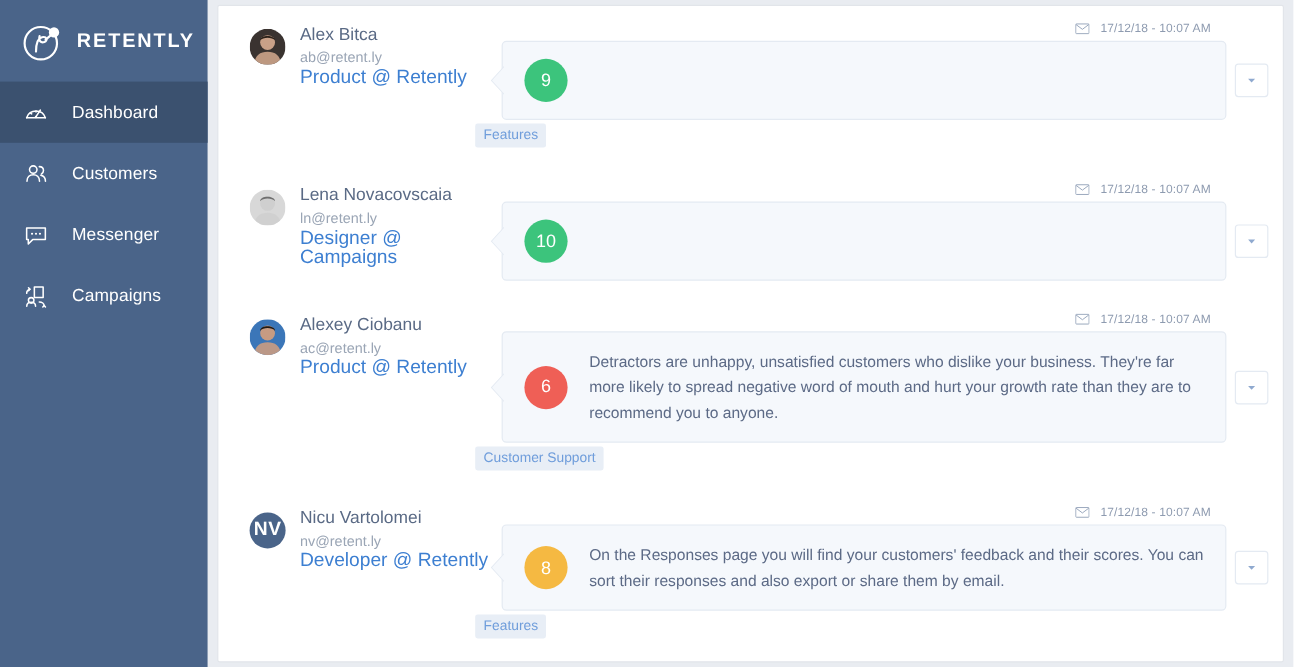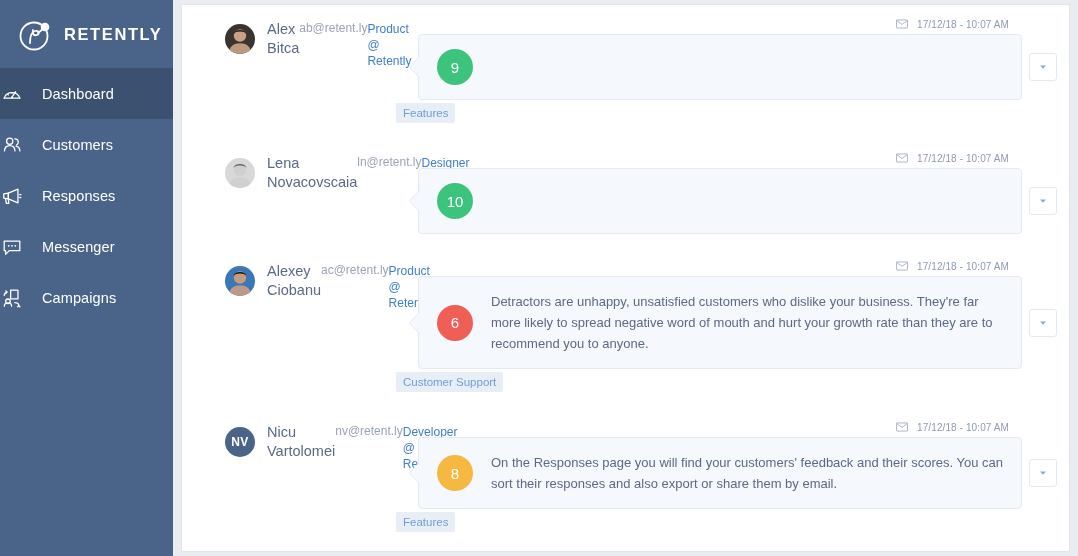--- a/index.html
+++ b/index.html
@@ -40,21 +40,21 @@
     color: #ffffff;
     font-size: 16.5px;
     font-weight: bold;
     letter-spacing: 1.6px;
   }
   .nav { display: flex; flex-direction: column; }
   .nav-item {
     height: 51px;
     display: flex;
     align-items: center;
-    padding-left: 0;
+    padding-left: 18px;
     gap: 18px;
     cursor: pointer;
   }
   .nav-item.active { background: #3b516f; }
   .nav-icon {
     width: 24px; height: 24px; flex: 0 0 24px;
     display: flex; align-items: center; justify-content: center;
   }
   .nav-label {
     color: #ffffff;
@@ -94,40 +94,39 @@
     gap: 12px;
     padding-top: 6px;
   }
   .avatar {
     width: 30px; height: 30px; flex: 0 0 30px;
     border-radius: 50%;
     overflow: hidden;
     margin-top: 4px;
     display: flex; align-items: center; justify-content: center;
     color: #fff;
-    font-size: 12px;
+    font-size: 16px;
     font-weight: bold;
     letter-spacing: .4px;
-    margin-left: 17px;
   }
   .avatar svg { display: block; width: 30px; height: 30px; }
-  .person-info { display: flex; flex-direction: row; }
+  .person-info { display: flex; flex-direction: column; }
   .p-name {
     font-size: 14.5px;
     color: #5a6a85;
     line-height: 19px;
     margin-bottom: 1px;
   }
   .p-email {
     font-size: 12px;
     color: #9aa5b5;
     line-height: 16px;
   }
   .p-role {
-    font-size: 12px;
+    font-size: 16px;
     color: #3d7fd1;
     line-height: 16px;
     margin-top: 1px;
   }
 
   .msg-col {
     flex: 1;
     display: flex;
     flex-direction: column;
     min-width: 0;
@@ -267,32 +266,20 @@
           <svg viewBox="0 0 24 24" width="22" height="22" fill="none" stroke="#ffffff" stroke-width="1.4" stroke-linecap="round">
             <circle cx="9.5" cy="8" r="3.4"></circle>
             <path d="M3.8 18.5 C3.8 14.6 6.4 12.6 9.5 12.6 C12.6 12.6 15.2 14.6 15.2 18.5"></path>
             <path d="M15 5.3 C17.3 5.3 18.8 6.9 18.8 8.9 C18.8 10.3 18 11.4 17 12"></path>
             <path d="M16.4 13.2 C19 13.8 20.6 15.6 20.6 18.5"></path>
           </svg>
         </span>
         <span class="nav-label">Customers</span>
       </div>
 
-      <div class="nav-item">
-        <span class="nav-icon">
-          <svg viewBox="0 0 24 24" width="22" height="22" fill="none" stroke="#ffffff" stroke-width="1.4" stroke-linejoin="round" stroke-linecap="round">
-            <path d="M3 9.8 L3 14.2 L8 15.2 L8 8.8 Z"></path>
-            <path d="M8 8.8 L18.5 4.5 L18.5 19.5 L8 15.2 Z"></path>
-            <path d="M5 15.2 L5.8 20 L8.6 20 L8 15.6"></path>
-            <path d="M20.5 10.5 L21.8 10.5"></path>
-            <path d="M20.3 13.5 L21.6 13.8"></path>
-          </svg>
-        </span>
-        <span class="nav-label">Responses</span>
-      </div>
 
       <div class="nav-item">
         <span class="nav-icon">
           <svg viewBox="0 0 24 24" width="22" height="22" fill="none" stroke="#ffffff" stroke-width="1.4" stroke-linejoin="round">
             <path d="M3.5 5.5 L20.5 5.5 L20.5 16 L9 16 L5 20 L5 16 L3.5 16 Z"></path>
             <circle cx="8.4" cy="10.7" r="1" fill="#ffffff" stroke="none"></circle>
             <circle cx="12" cy="10.7" r="1" fill="#ffffff" stroke="none"></circle>
             <circle cx="15.6" cy="10.7" r="1" fill="#ffffff" stroke="none"></circle>
           </svg>
         </span>

